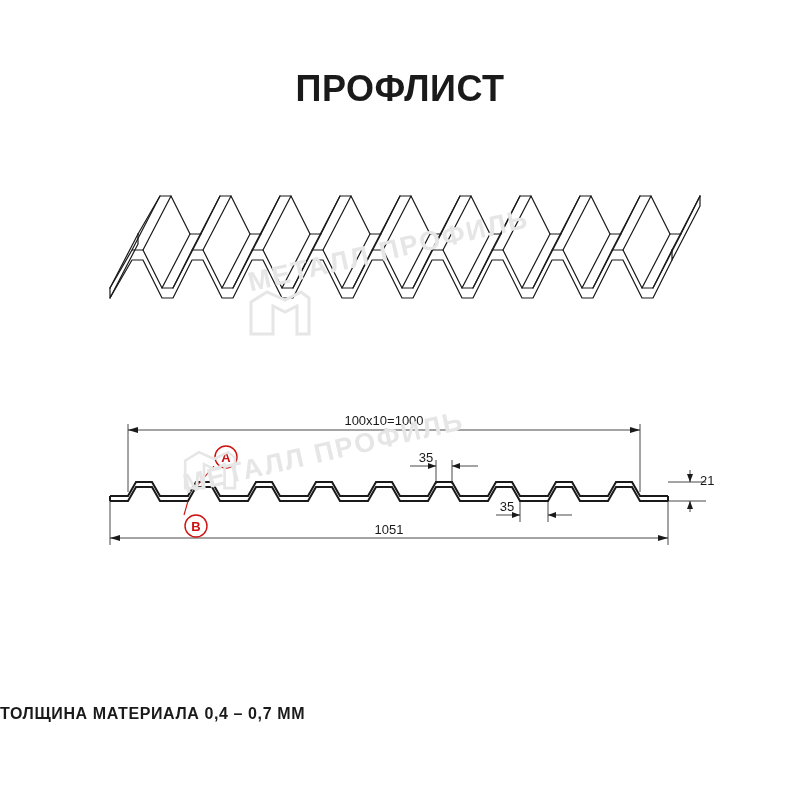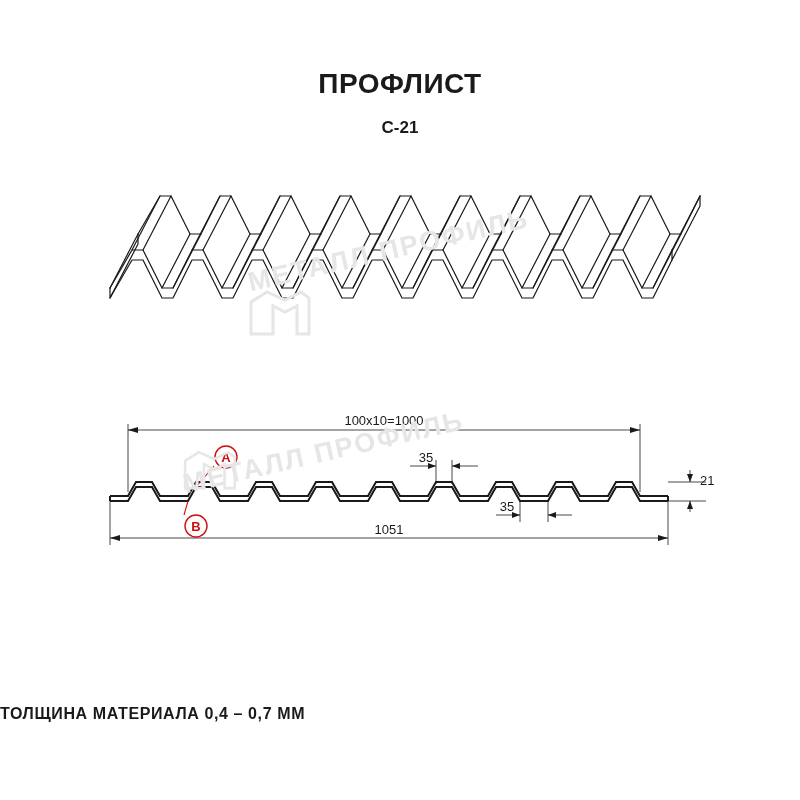--- a/index.html
+++ b/index.html
@@ -20,21 +20,21 @@
     inset: 0;
     width: 800px;
     height: 800px;
   }
   .title {
     position: absolute;
     left: 0;
     top: 68px;
     width: 800px;
     text-align: center;
-    font-size: 28px;
+    font-size: 36px;
     font-weight: bold;
     letter-spacing: 0.5px;
   }
   .subtitle {
     position: absolute;
     left: 0;
     top: 118px;
     width: 800px;
     text-align: center;
     font-size: 17px;
@@ -92,21 +92,20 @@
     fill: #1a1a1a;
     font-family: "Liberation Sans", sans-serif;
   }
 </style>
 </head>
 <body>
 
 <div class="page">
 
   <div class="title">ПРОФЛИСТ</div>
-  <div class="subtitle">С-21</div>
 
   <svg class="draw" width="800" height="800" viewBox="0 0 800 800">
     <g fill="none" stroke="#1a1a1a" stroke-width="1.2" stroke-linejoin="round" stroke-linecap="round">
 
       <path d="M138,234 L160,196 L171,196 L190,234 L201,234 L220,196 L231,196 L250,234 L261,234 L280,196 L291,196 L310,234 L321,234 L340,196 L351,196 L370,234 L381,234 L400,196 L411,196 L430,234 L441,234 L460,196 L471,196 L490,234 L501,234 L520,196 L531,196 L550,234 L561,234 L580,196 L591,196 L610,234 L621,234 L640,196 L651,196 L670,234 L681,234 L700,196"></path>
 
       <path d="M110,288 L132,250 L143,250 L162,288 L173,288 L192,250 L203,250 L222,288 L233,288 L252,250 L263,250 L282,288 L293,288 L312,250 L323,250 L342,288 L353,288 L372,250 L383,250 L402,288 L413,288 L432,250 L443,250 L462,288 L473,288 L492,250 L503,250 L522,288 L533,288 L552,250 L563,250 L582,288 L593,288 L612,250 L623,250 L642,288 L653,288 L672,250"></path>
 
       <path d="M138,234 L110,288"></path>
       <path d="M160,196 L132,250"></path>

